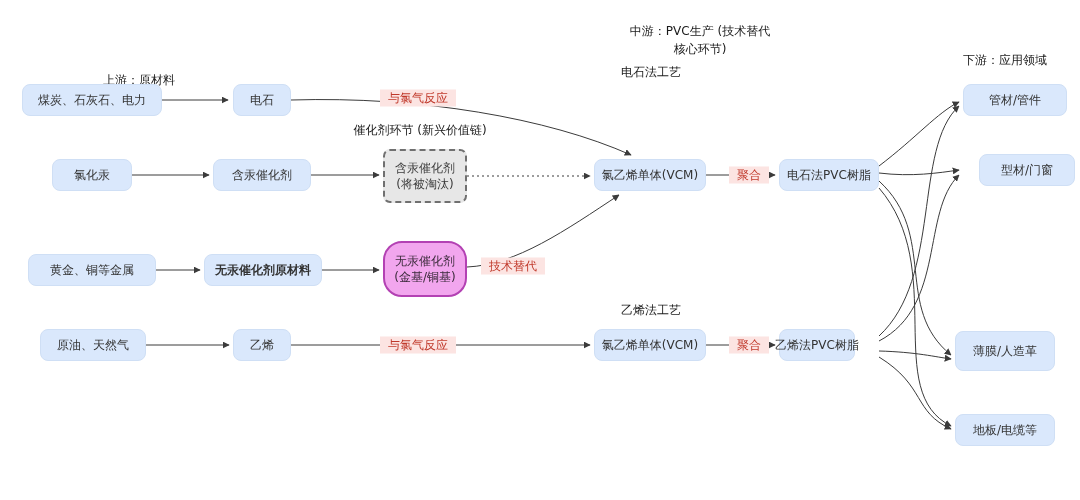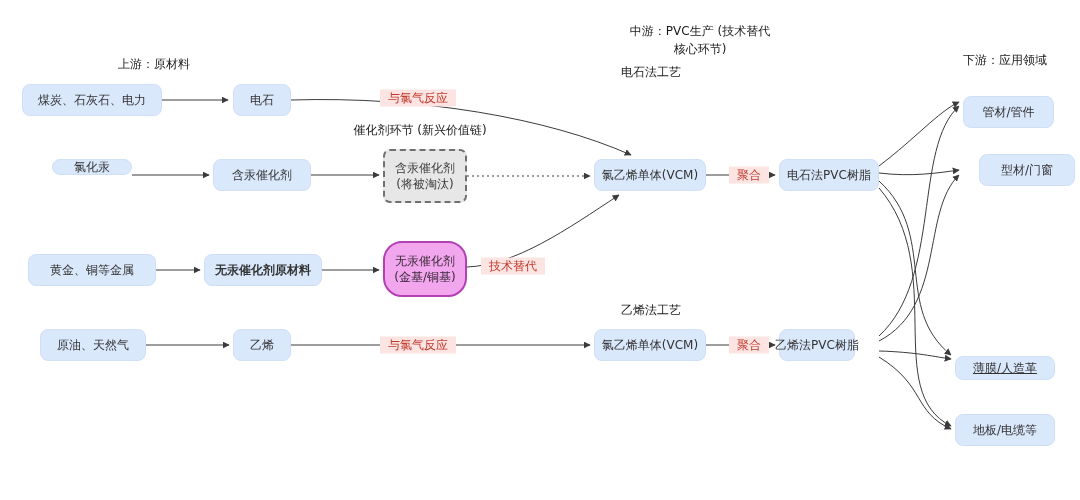--- a/index.html
+++ b/index.html
@@ -88,53 +88,53 @@
     <path class="edge" d="M879,166 C916,138 938,112 959,102" marker-end="url(#arrowhead)"></path>
     <path class="edge" d="M879,173 C912,177 938,173 959,170" marker-end="url(#arrowhead)"></path>
     <path class="edge" d="M879,181 C938,235 893,308 951,355" marker-end="url(#arrowhead)"></path>
     <path class="edge" d="M879,188 C948,268 882,392 951,426" marker-end="url(#arrowhead)"></path>
     <path class="edge" d="M879,336 C942,278 913,148 959,106" marker-end="url(#arrowhead)"></path>
     <path class="edge" d="M879,341 C946,306 921,212 959,175" marker-end="url(#arrowhead)"></path>
     <path class="edge" d="M879,351 C916,352 936,357 951,359" marker-end="url(#arrowhead)"></path>
     <path class="edge" d="M879,357 C926,386 913,412 951,429" marker-end="url(#arrowhead)"></path>
   </svg>
 
-  <div class="flabel" style="left:139px;top:64px;margin-left:15px;">上游：原材料</div>
+  <div class="flabel" style="left:139px;top:80px;">上游：原材料</div>
   <div class="flabel" style="left:700px;top:40px;">
     <div>中游：PVC生产 (技术替代</div>
     <div>核心环节)</div>
   </div>
   <div class="flabel" style="left:651px;top:72px;">电石法工艺</div>
   <div class="flabel" style="left:420px;top:130px;">催化剂环节 (新兴价值链)</div>
   <div class="flabel" style="left:651px;top:310px;">乙烯法工艺</div>
   <div class="flabel" style="left:1005px;top:60px;">下游：应用领域</div>
 
   <div class="node" style="left:22px;top:84px;width:140px;height:32px;">煤炭、石灰石、电力</div>
   <div class="node" style="left:233px;top:84px;width:58px;height:32px;">电石</div>
-  <div class="node" style="left:52px;top:159px;width:80px;height:16px;">氯化汞</div>
+  <div class="node" style="left:52px;top:159px;width:80px;height:32px;">氯化汞</div>
   <div class="node" style="left:213px;top:159px;width:98px;height:32px;">含汞催化剂</div>
   <div class="node obsolete" style="left:383px;top:149px;width:84px;height:54px;">
     <span>含汞催化剂</span>
     <span>(将被淘汰)</span>
   </div>
   <div class="node" style="left:28px;top:254px;width:128px;height:32px;">黄金、铜等金属</div>
   <div class="node" style="left:204px;top:254px;width:118px;height:32px;font-weight:bold;">无汞催化剂原材料</div>
   <div class="node highlight" style="left:383px;top:241px;width:84px;height:56px;">
     <span>无汞催化剂</span>
     <span>(金基/铜基)</span>
   </div>
   <div class="node" style="left:40px;top:329px;width:106px;height:32px;">原油、天然气</div>
   <div class="node" style="left:233px;top:329px;width:58px;height:32px;">乙烯</div>
   <div class="node" style="left:594px;top:159px;width:112px;height:32px;">氯乙烯单体(VCM)</div>
   <div class="node" style="left:594px;top:329px;width:112px;height:32px;">氯乙烯单体(VCM)</div>
   <div class="node" style="left:779px;top:159px;width:100px;height:32px;">电石法PVC树脂</div>
   <div class="node" style="left:779px;top:329px;width:76px;height:32px;">乙烯法PVC树脂</div>
-  <div class="node" style="left:963px;top:84px;width:91px;height:32px;margin-top:12px;">管材/管件</div>
+  <div class="node" style="left:963px;top:84px;width:104px;height:32px;">管材/管件</div>
   <div class="node" style="left:963px;top:154px;width:96px;height:32px;margin-left:16px;">型材/门窗</div>
-  <div class="node" style="left:955px;top:356px;width:100px;height:24px;text-decoration:underline;">薄膜/人造革</div>
+  <div class="node" style="left:955px;top:331px;width:100px;height:40px;">薄膜/人造革</div>
   <div class="node" style="left:955px;top:414px;width:100px;height:32px;">地板/电缆等</div>
 
   <div class="elabel" style="left:418px;top:98px;">与氯气反应</div>
   <div class="elabel" style="left:749px;top:175px;">聚合</div>
   <div class="elabel" style="left:513px;top:266px;">技术替代</div>
   <div class="elabel" style="left:418px;top:345px;">与氯气反应</div>
   <div class="elabel" style="left:749px;top:345px;">聚合</div>
 
 </div>
 

